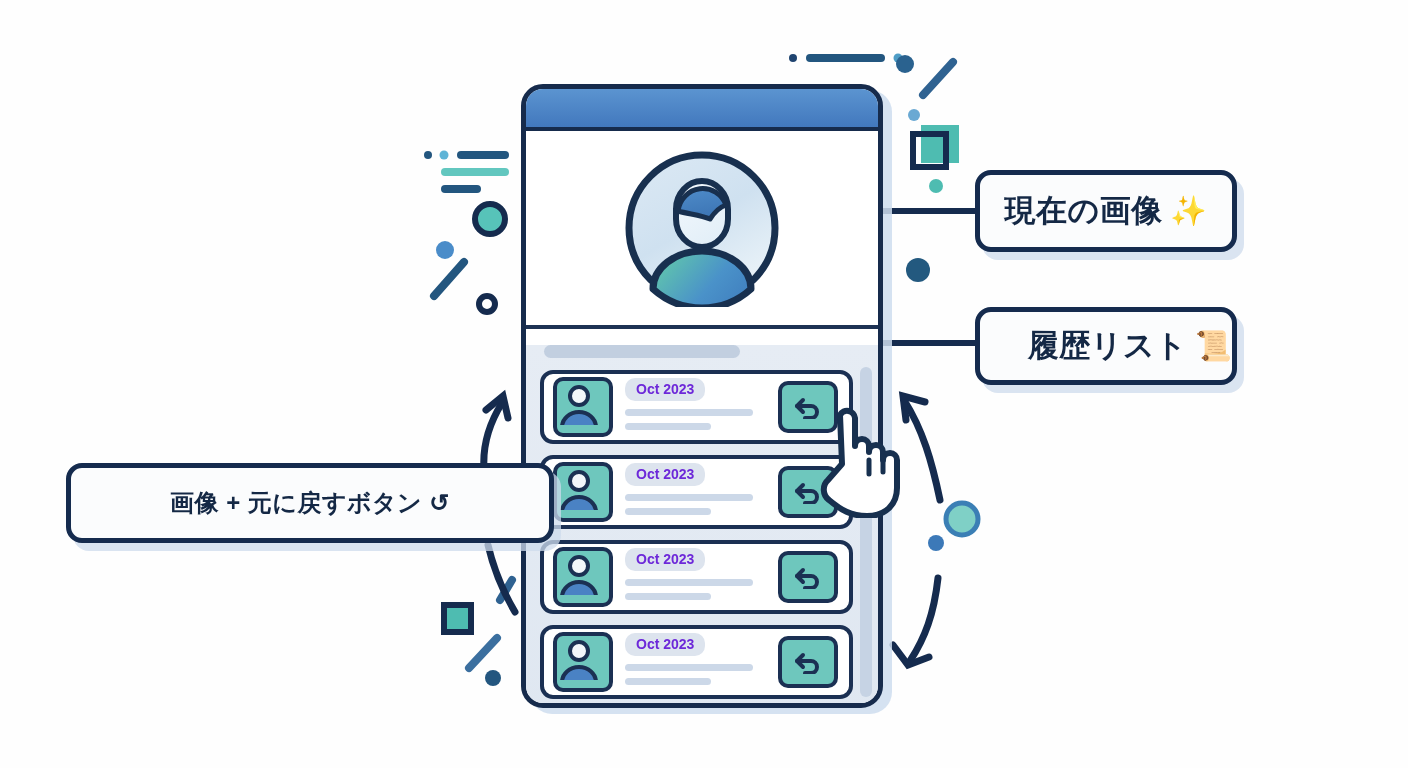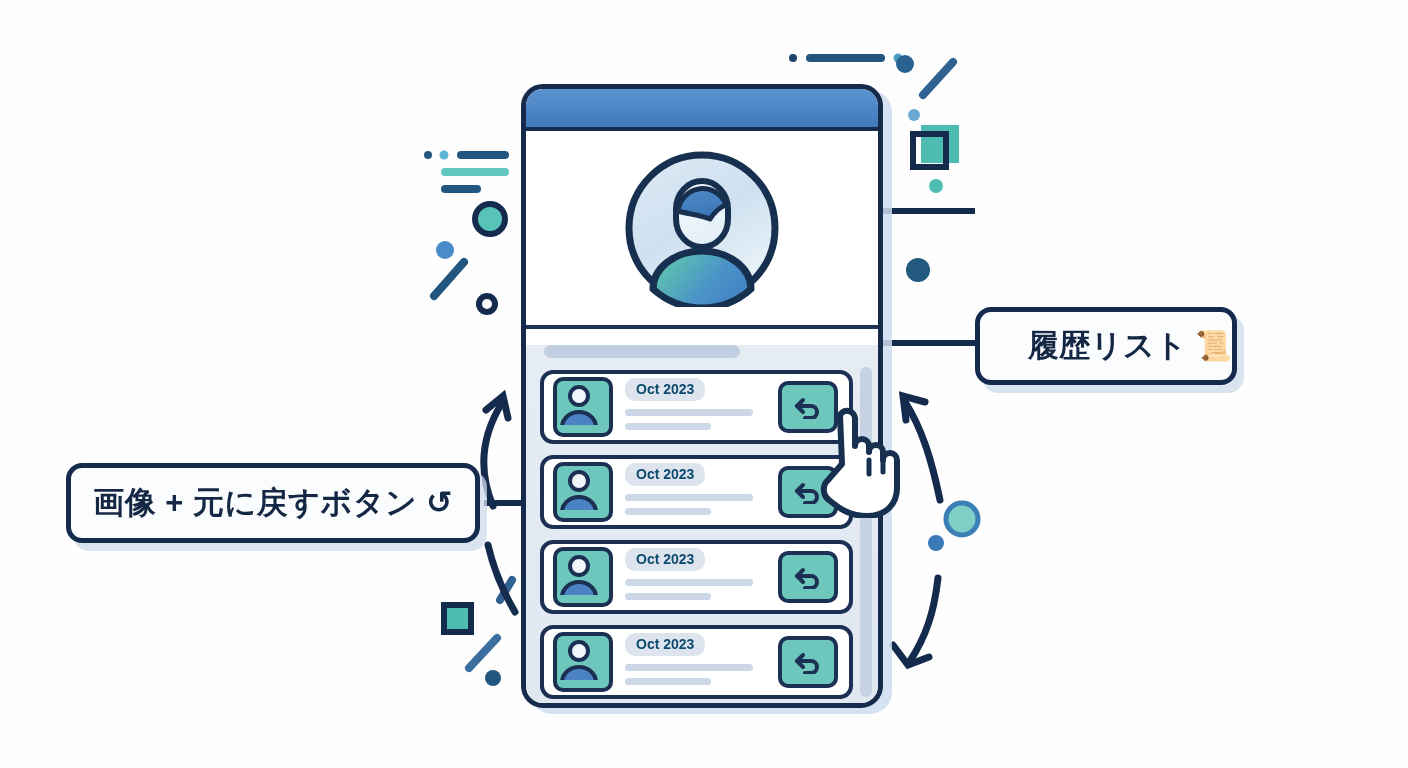--- a/index.html
+++ b/index.html
@@ -55,22 +55,22 @@
     font-size: 31px;
   }
   #callout-history {
     left: 975px; top: 307px;
     width: 262px; height: 78px;
     font-size: 31px;
     justify-content: flex-end;
   }
   #callout-item {
     left: 66px; top: 463px;
-    width: 414px; height: 80px;
-    font-size: 31px;
+    width: 488px; height: 80px;
+    font-size: 24px;
   }
 
   
   #phone {
     position: absolute;
     left: 521px; top: 84px;
     width: 362px; height: 624px;
     box-sizing: border-box;
     border: 5px solid #162b4c;
     border-radius: 22px;
@@ -133,21 +133,21 @@
   }
   .thumb svg { display: block; }
   .row-mid {
     flex: 1 1 auto;
     padding-left: 12px;
     min-width: 0;
   }
   .date-chip {
     display: inline-block;
     background: #dde4ee;
-    color: #0c4a6e;
+    color: #6d28d9;
     font-size: 14px;
     font-weight: bold;
     border-radius: 10px;
     padding: 3px 11px 4px 11px;
     margin-bottom: 8px;
   }
   .ph-line {
     height: 7px;
     border-radius: 4px;
     background: #ccd8e8;
@@ -375,20 +375,24 @@
     </div>
   </div>
 
   <svg id="cursor-hand" viewBox="0 0 110 120">
     <path d="M 30 66 L 16 82 a 13 13 0 0 0 1 20 c 12 10 22 16 38 16
              c 18 0 30 -11 30 -28 V 62 a 7 7 0 0 0 -14 0 v -8 a 7 7 0 0 0 -14 0 v -6
              a 7 7 0 0 0 -14 0 V 20 a 8 8 0 0 0 -15 -3 L 30 66 z" fill="#ffffff" stroke="#17304f" stroke-width="6" stroke-linejoin="round"></path>
     <path d="M 57 62 v 14 M 71 58 v 16 M 85 64 v 12" fill="none" stroke="#17304f" stroke-width="5" stroke-linecap="round"></path>
   </svg>
 
+  <div id="callout-current" class="callout">
+    <span class="txt">現在の画像</span>
+    <span class="emoji">✨</span>
+  </div>
 
   <div id="callout-history" class="callout">
     <span class="txt">履歴リスト</span>
     <span class="emoji">📜</span>
   </div>
 
   <div id="callout-item" class="callout">
     <span class="txt">画像 + 元に戻すボタン ↺</span>
   </div>
 

